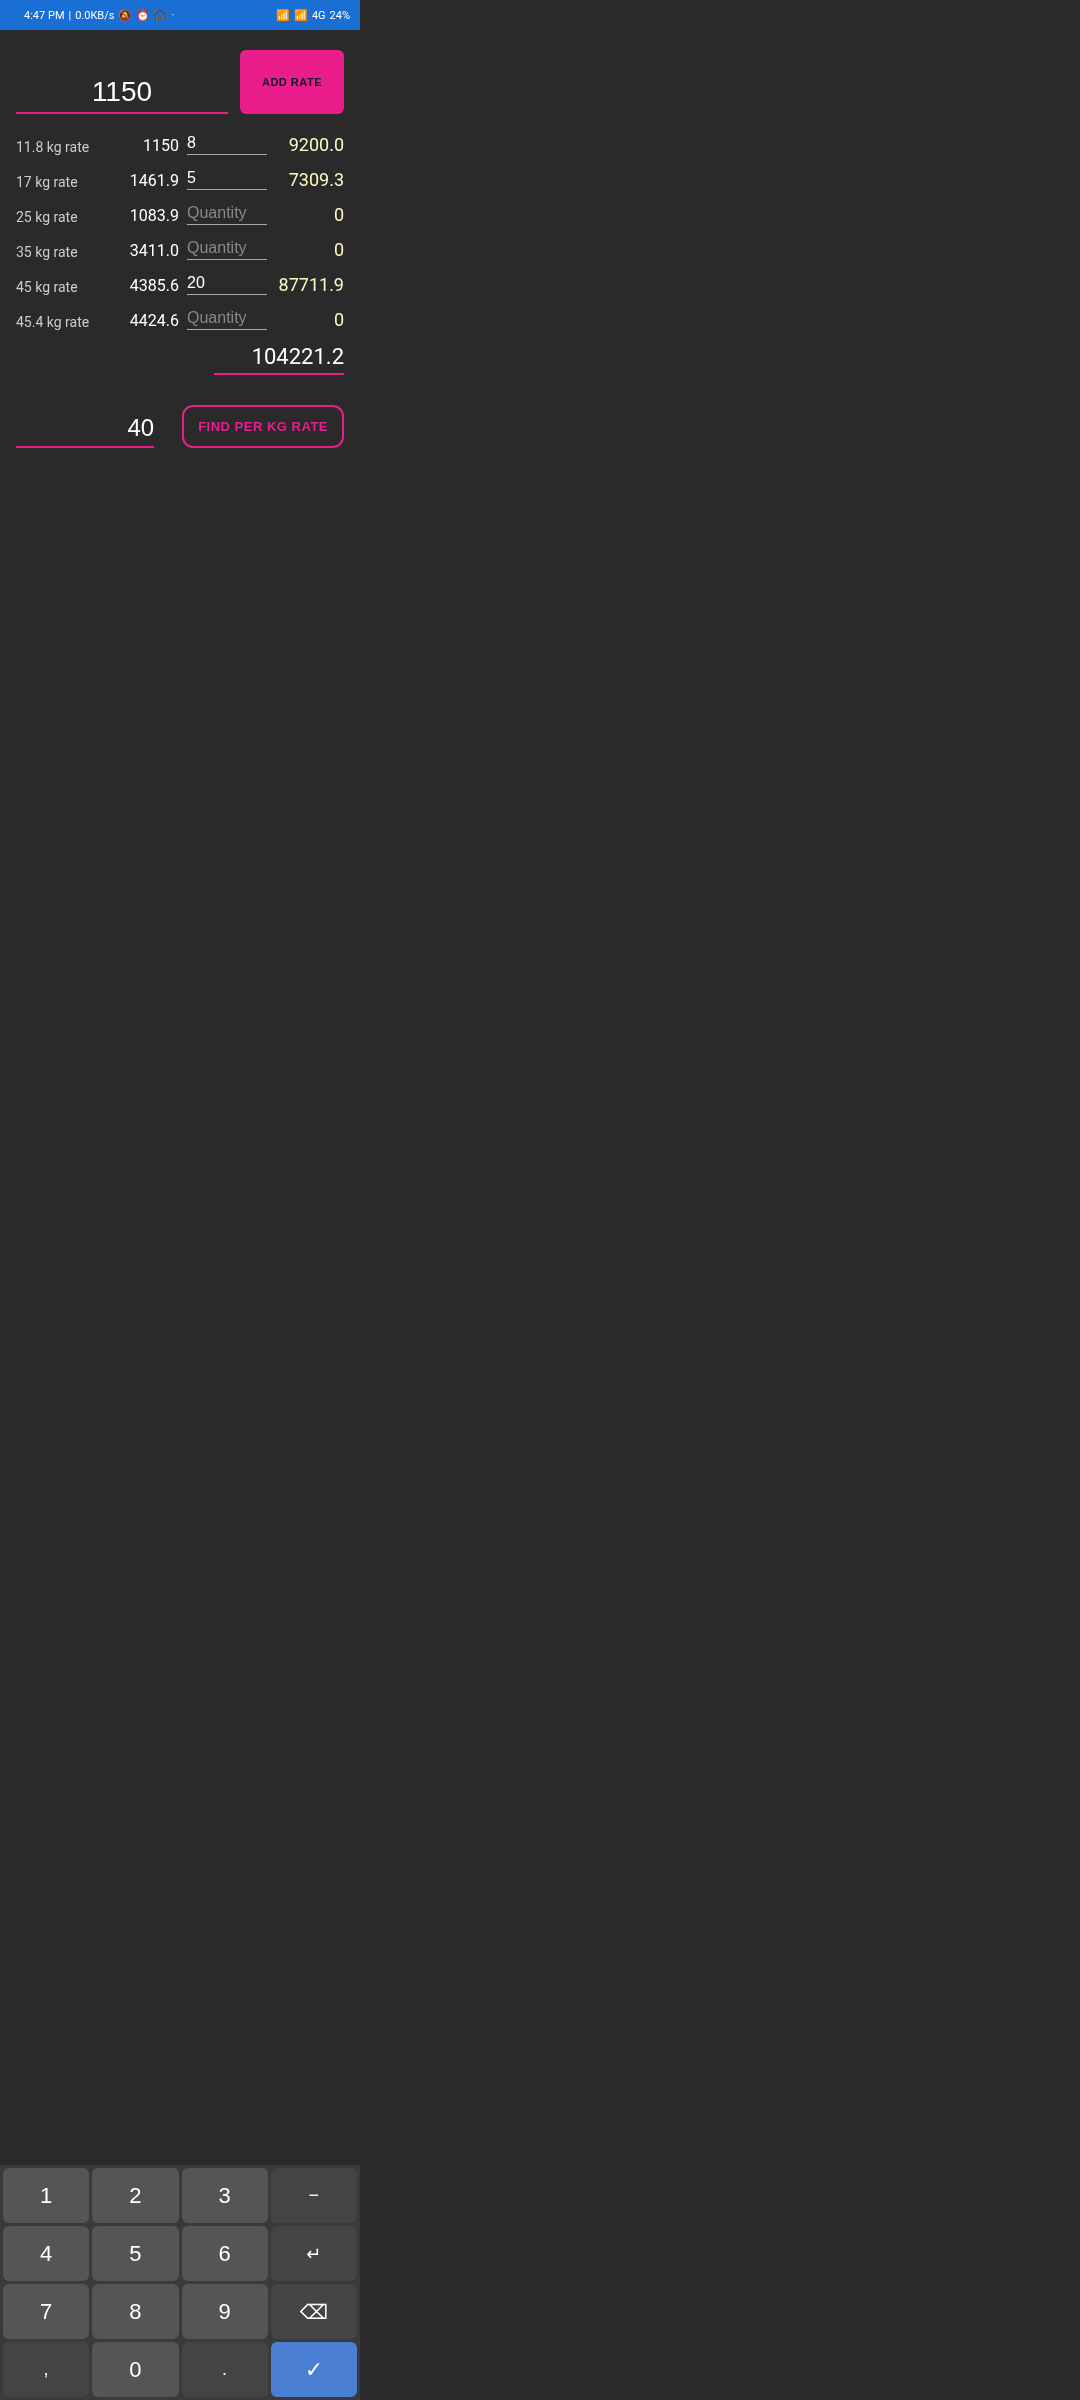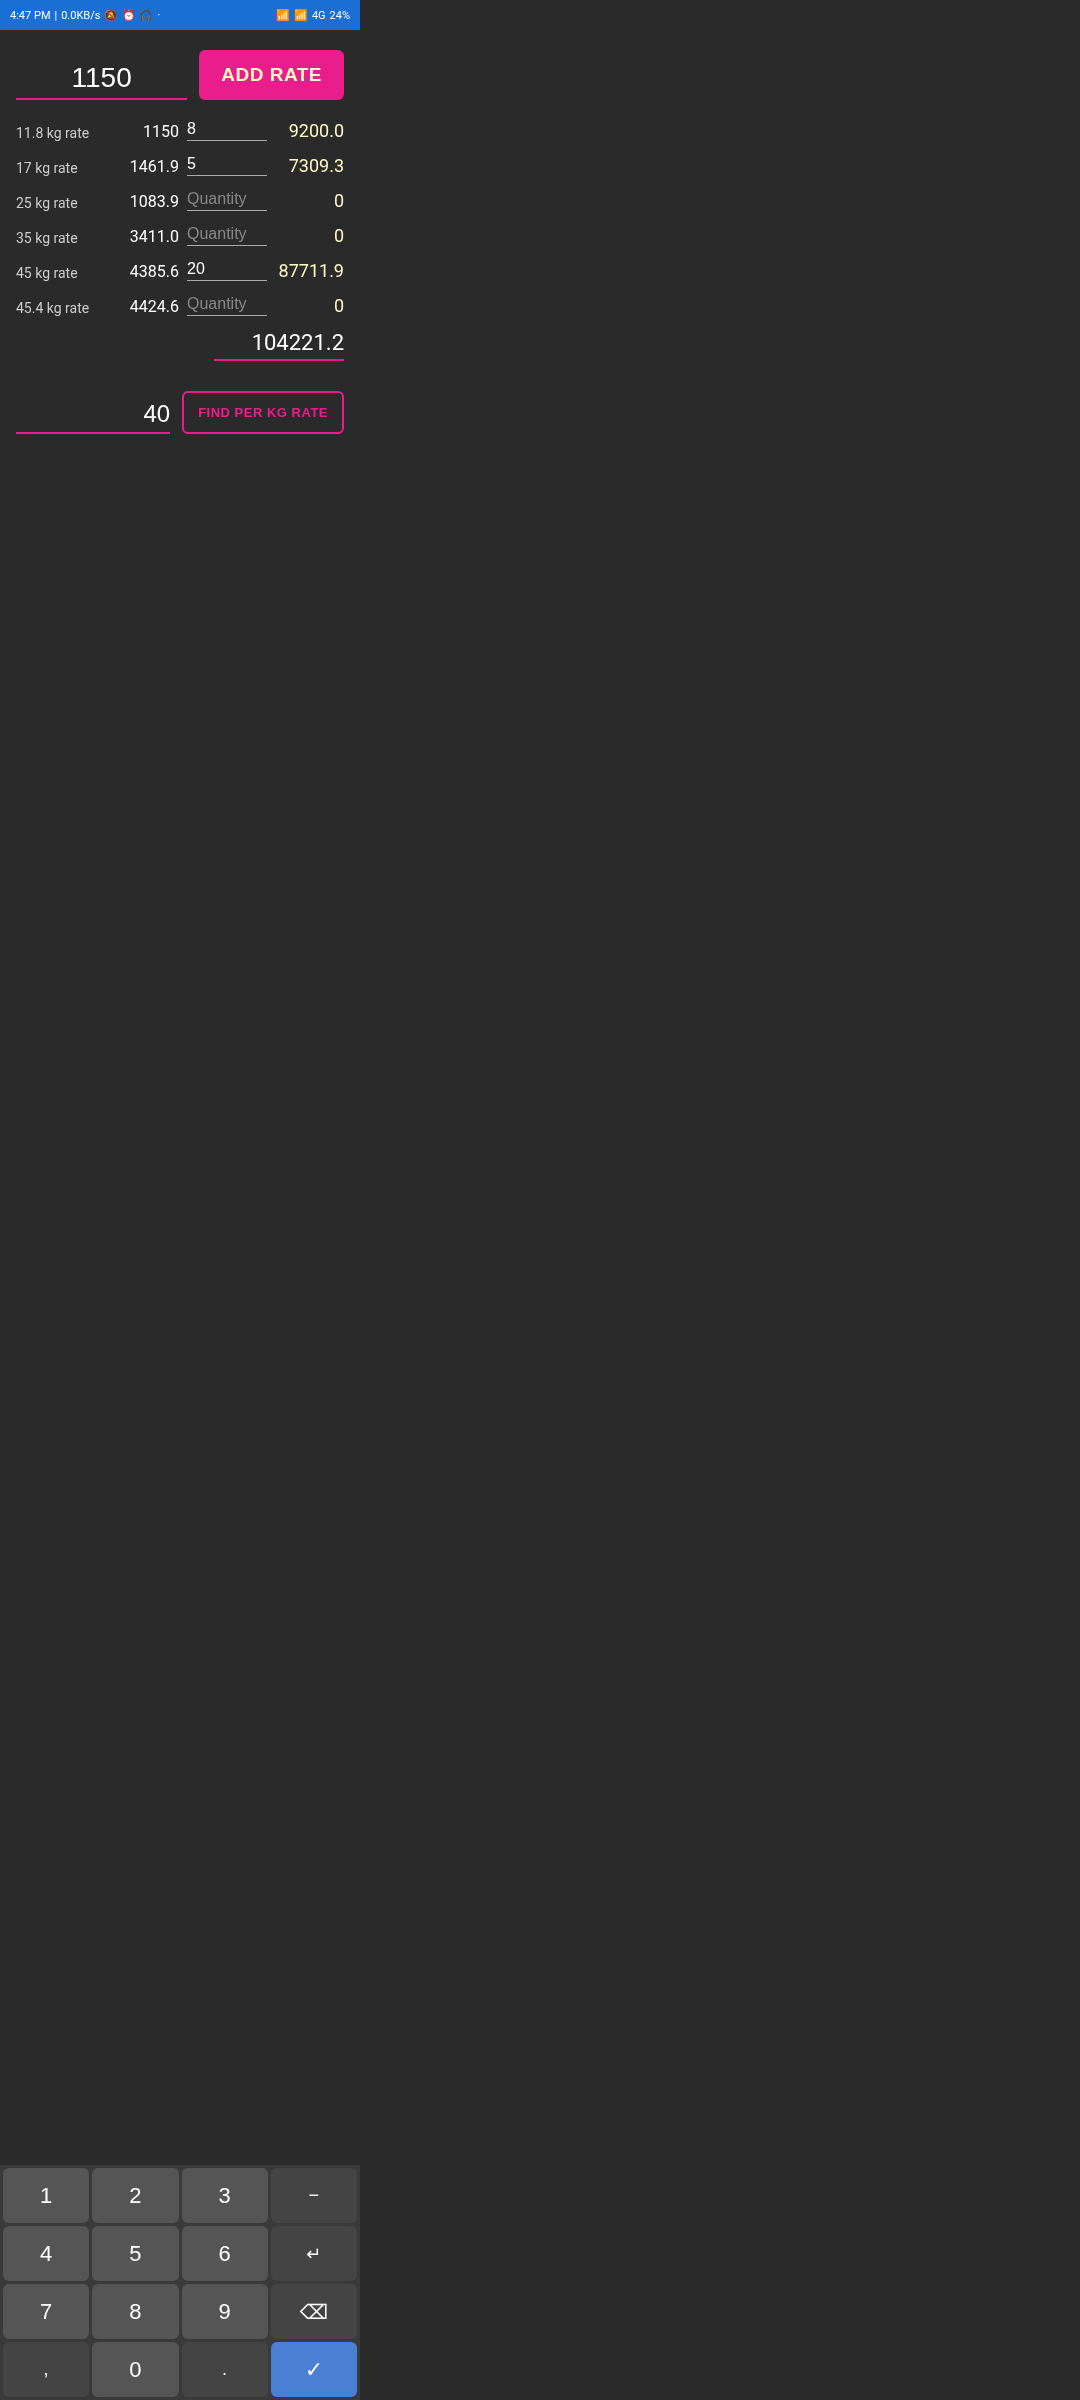--- a/index.html
+++ b/index.html
@@ -18,21 +18,21 @@
     .status-bar {
       background: #1a6fd4;
       height: 30px;
       display: flex;
       align-items: center;
       justify-content: space-between;
       padding: 0 10px;
       font-size: 11px;
       color: white;
     }
-    .status-left { display: flex; gap: 4px; align-items: center; }
+    .status-left { display: flex; gap: 4px; align-items: center; margin-left: 14px; }
     .status-right { display: flex; gap: 4px; align-items: center; }
 
     
     .content {
       padding: 20px 16px 10px 16px;
     }
 
     
     .top-row {
       display: flex;
@@ -49,25 +49,25 @@
       border-bottom: 2px solid #e91e8c;
       color: white;
       font-size: 28px;
       width: 100%;
       padding-bottom: 4px;
       outline: none;
       text-align: center;
     }
     .add-rate-btn {
       background: #e91e8c;
-      color: #fef9c3;
+      color: #0f172a;
       border: 2px solid #e91e8c;
       border-radius: 6px;
-      padding: 12px 20px;
-      font-size: 19px;
+      padding: 24px 20px;
+      font-size: 11px;
       font-weight: bold;
       letter-spacing: 0.5px;
       cursor: pointer;
       white-space: nowrap;
     }
 
     
     .rate-row {
       display: flex;
       align-items: flex-end;
@@ -144,27 +144,28 @@
       font-size: 24px;
       width: 100%;
       padding-bottom: 4px;
       outline: none;
       text-align: right;
     }
     .find-rate-btn {
       background: transparent;
       color: #e91e8c;
       border: 2px solid #e91e8c;
-      border-radius: 6px;
+      border-radius: 11px;
       padding: 12px 14px;
       font-size: 13px;
       font-weight: bold;
       letter-spacing: 0.5px;
       cursor: pointer;
       white-space: nowrap;
+      margin-left: 16px;
     }
 
     
     .keyboard {
       position: fixed;
       bottom: 0;
       left: 0;
       width: 360px;
       background: #3a3a3a;
     }

